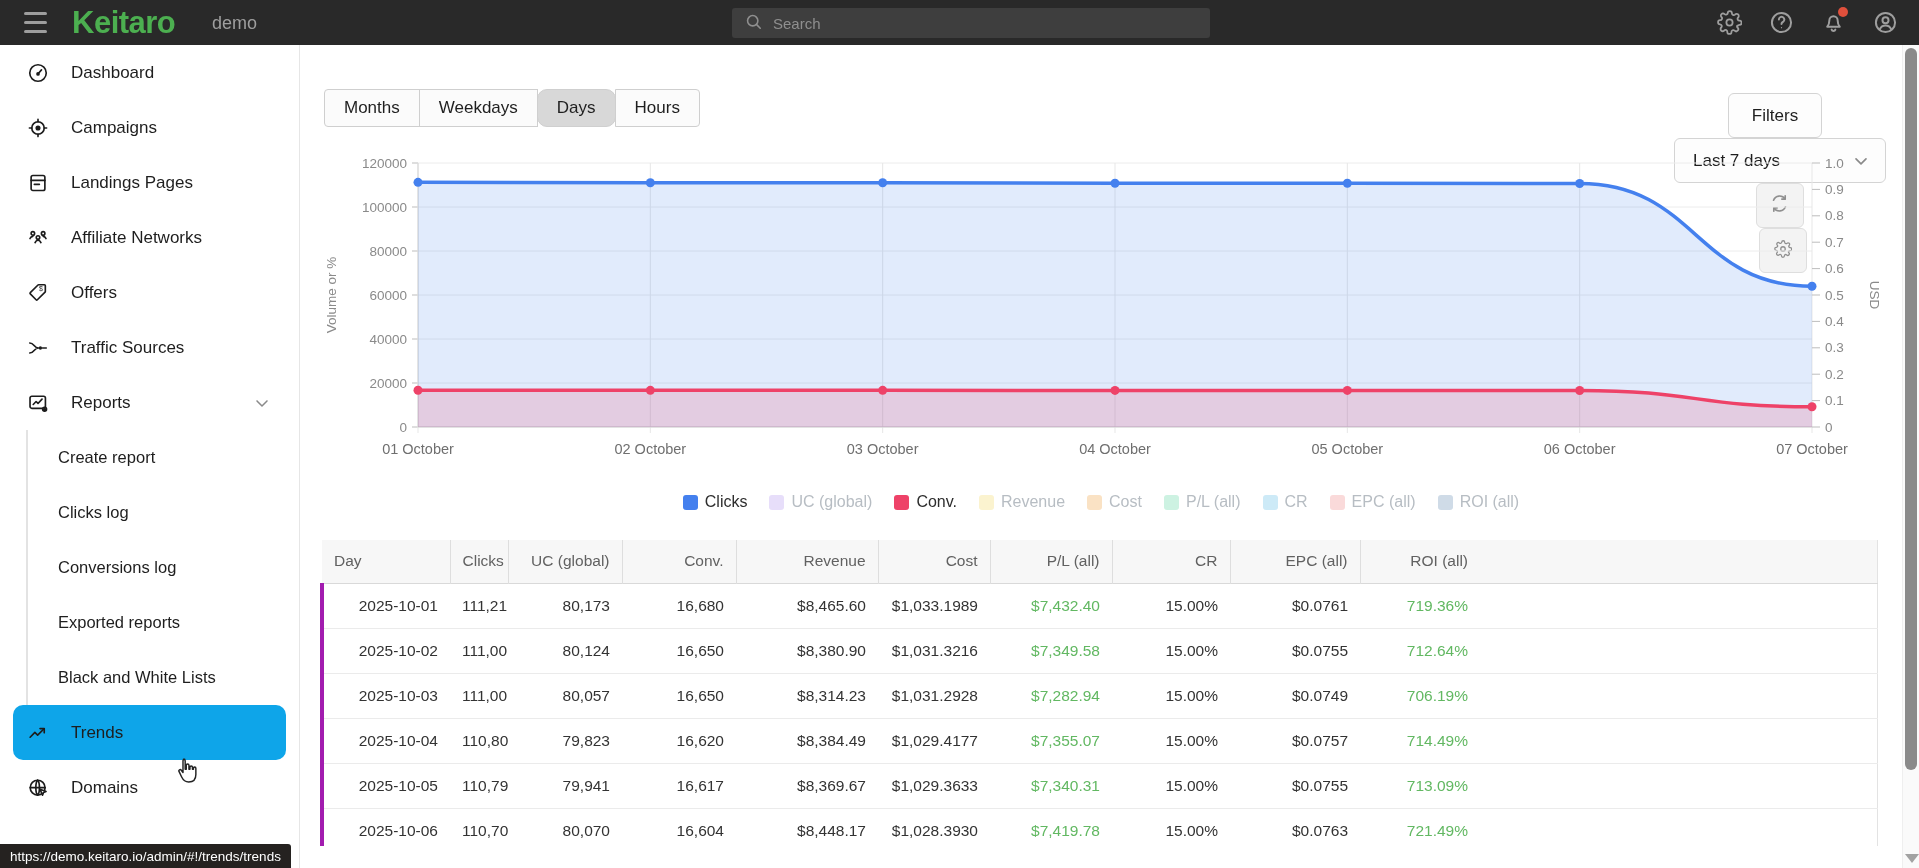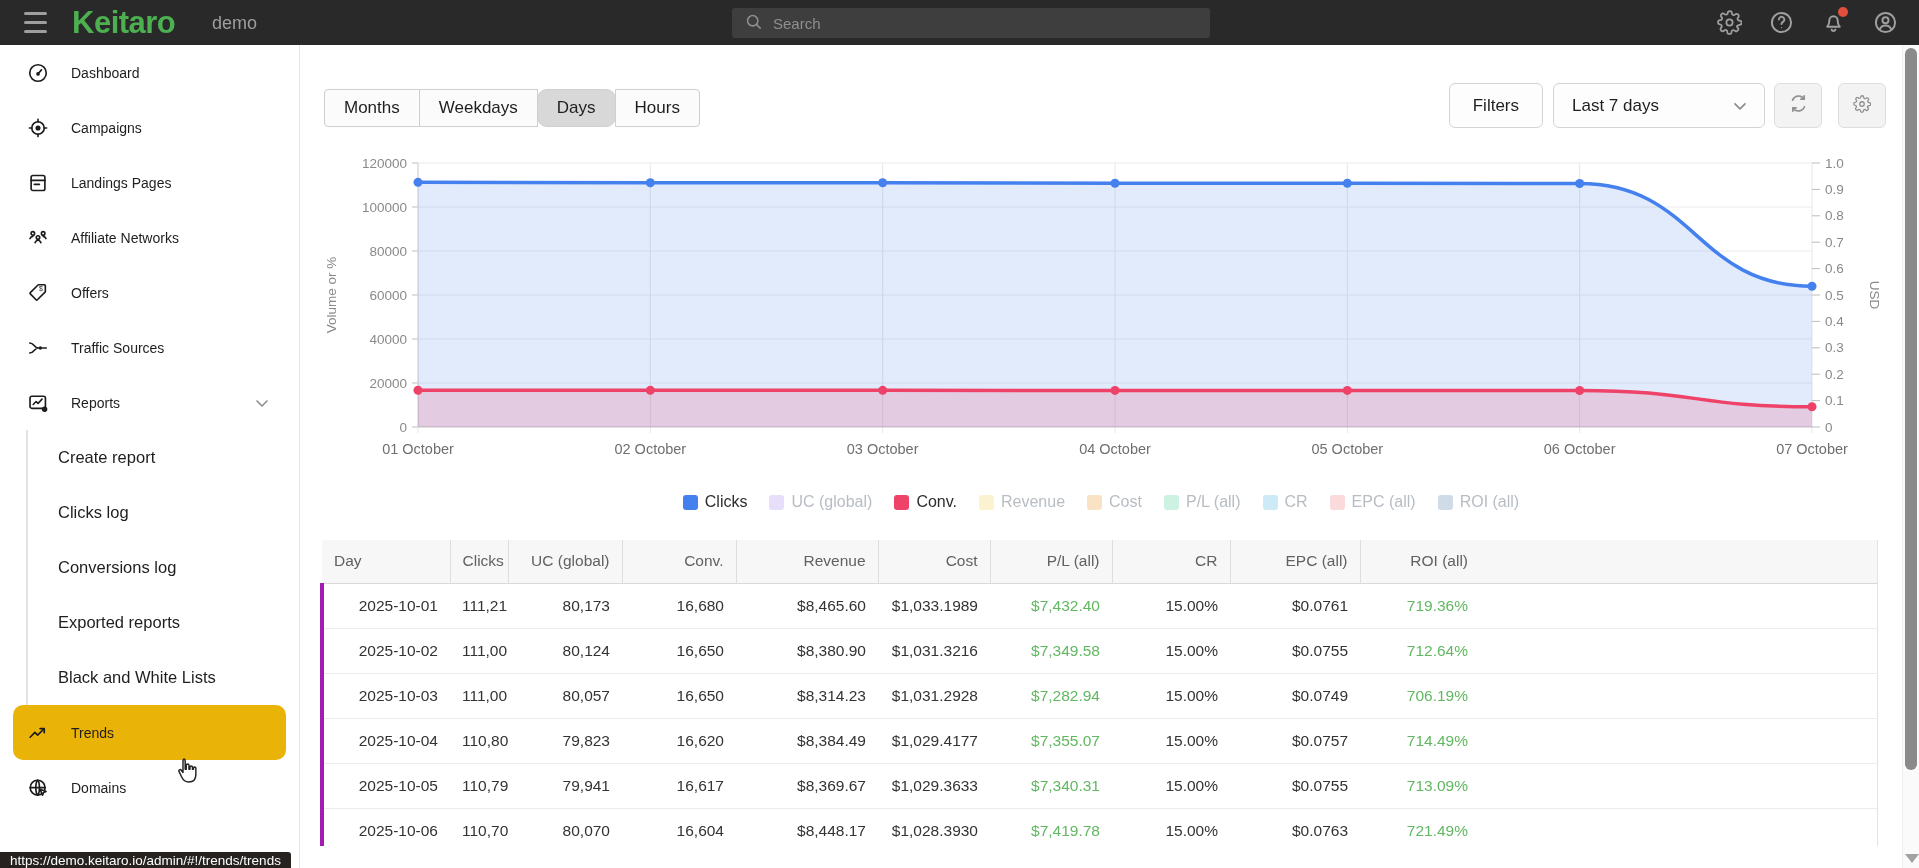--- a/index.html
+++ b/index.html
@@ -23,39 +23,39 @@
   .topbar-icons { position:absolute; right:21px; top:0; height:45px; display:flex; align-items:center; gap:27px; }
   .tb-icon { width:25px; height:25px; color:#9e9e9e; position:relative; cursor:pointer; }
   .tb-icon svg { display:block; }
   .badge-dot { position:absolute; right:-2px; top:-3px; width:10px; height:10px; border-radius:50%; background:#e0503c; }
 
   
   .sidebar { position:absolute; left:0; top:45px; width:300px; height:823px; background:#fff;
     border-right:1px solid #e6e6e6; z-index:2; }
   .nav-item { height:55px; margin:0 13px; padding-left:14px; display:flex; align-items:center; gap:22px;
     border-radius:10px; cursor:pointer; color:#1e1e1e; }
-  .nav-item.active { background:#eab308; }
+  .nav-item.active { background:#0ea5e9; }
   .nav-item .ic { width:22px; height:22px; color:#1c1c1c; flex:0 0 auto; }
-  .nav-item .lbl { font-size:14px; }
+  .nav-item .lbl { font-size:17px; }
   .nav-item .chev { margin-left:auto; margin-right:14px; color:#8a8a8a; width:20px; height:20px; }
   ul.sub { list-style:none; margin-left:26px; border-left:2px solid #e3e3e3; }
   ul.sub li { height:55px; display:flex; align-items:center; padding-left:30px; font-size:16.5px; color:#1e1e1e; cursor:pointer; }
 
   
   .main { position:absolute; left:300px; top:45px; width:1602px; height:801px; background:#fff; overflow:hidden; }
 
   .tabs { position:absolute; left:24px; top:44px; display:flex; }
   .tab-btn { height:38px; padding:0 19px; font-size:17px; color:#1f1f1f; background:#fbfbfb;
     border:1px solid #cfcfcf; margin-left:-1px; cursor:pointer; display:flex; align-items:center;
     font-family:inherit; }
   .tab-btn:first-child { border-radius:4px 0 0 4px; margin-left:0; }
   .tab-btn:last-child { border-radius:0 4px 4px 0; }
   .tab-btn.active { background:#d8d8d8;border-radius:10px; }
 
-  .filterbar { position:absolute; right:16px; top:38px; display:flex; align-items:center; }
+  .filterbar { position:absolute; right:16px; top:48px; display:flex; align-items:center;flex-direction:column; }
   .btn-filters { height:45px; padding:0 23px; font-size:17px; color:#1f1f1f; background:#fdfdfd;
     border:1px solid #d4d4d4; border-radius:6px; cursor:pointer; font-family:inherit; }
   .sel-range { height:45px; width:212px; margin-left:10px; background:#fdfdfd; border:1px solid #d4d4d4;
     border-radius:6px; display:flex; align-items:center; padding:0 14px 0 18px; font-size:17px; color:#1f1f1f; cursor:pointer; }
   .sel-range .chev { margin-left:auto; color:#8a8a8a; width:20px; height:20px; }
   .btn-sq { height:45px; width:48px; margin-left:9px; background:#f3f3f3; border:1px solid #dedede;
     border-radius:6px; display:flex; align-items:center; justify-content:center; color:#8f8f8f; cursor:pointer; }
   .btn-sq.last { margin-left:16px; }
 
   .chart-wrap { position:absolute; left:10px; top:105px; width:1580px; height:330px; }
@@ -75,21 +75,21 @@
   table.report th:first-child { text-align:left; border-left:none; }
   table.report th.filler { border-left:none; }
   table.report td { height:45px; color:#333; text-align:right; padding:0 12px; border-bottom:1px solid #ebebeb;
     white-space:nowrap; overflow:hidden; background:#fff; }
   table.report td:first-child { text-align:right; border-left:4px solid #a21caf; padding-left:10px; }
   table.report tr.datarow { border-bottom:1px solid #ebebeb; }
   table.report td.green { color:#62b862; }
   table.report thead tr { border-bottom:1px solid #d9d9d9; }
 
   
-  .statusbar { position:absolute; left:0; bottom:0; height:16px; background:#252220; color:#fff;
+  .statusbar { position:absolute; left:0; bottom:0; height:24px; background:#252220; color:#fff;
     font-size:13.5px; display:flex; align-items:center; padding:0 10px; z-index:20; border-radius:0 3px 0 0; }
   .scrollbar { position:absolute; right:0; top:45px; width:17px; height:823px; background:#fafafa;
     border-left:1px solid #efefef; z-index:5; }
   .scroll-thumb { position:absolute; left:2px; top:3px; width:12px; height:722px; border-radius:6px; background:#8a8a8a; cursor:pointer; }
   .scroll-arrow { position:absolute; left:2px; bottom:5px; width:0; height:0;
     border-left:7px solid transparent; border-right:7px solid transparent; border-top:9px solid #a2a2a2; cursor:pointer; }
   #cursor { position:absolute; left:172px; top:756px; width:30px; height:34px; z-index:30; pointer-events:none; }
 
   .chart-text { fill:#8a8a8a; font-size:13.5px; font-family:"Liberation Sans","DejaVu Sans",sans-serif; }
   .chart-xtext { fill:#6f6f6f; font-size:14.5px; font-family:"Liberation Sans","DejaVu Sans",sans-serif; }

